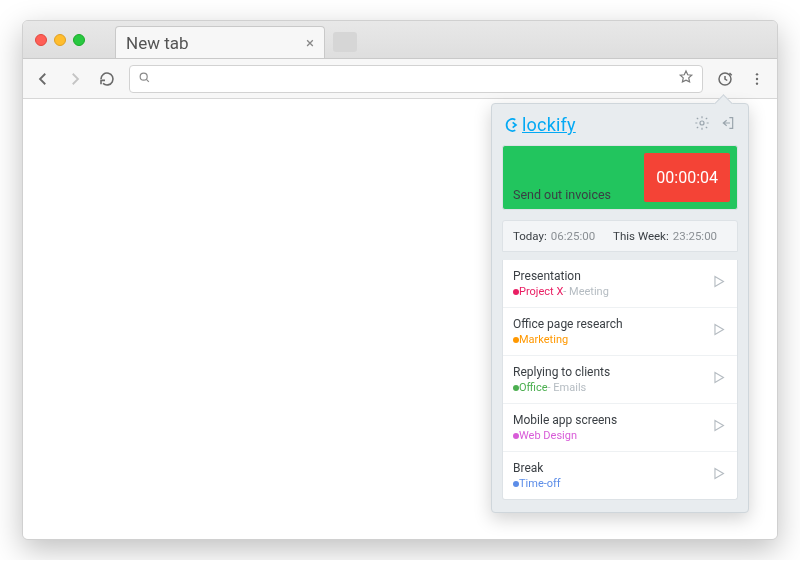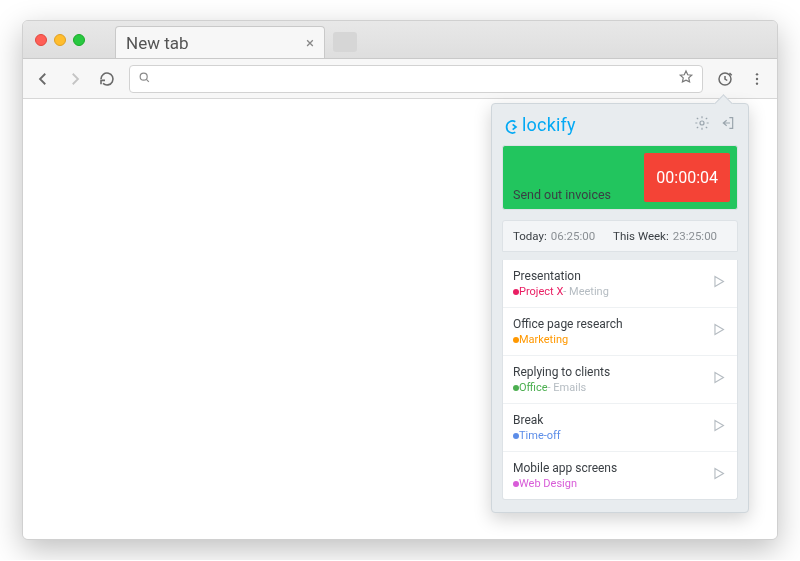--- a/index.html
+++ b/index.html
@@ -90,21 +90,21 @@
       background: #e8ecef;
       border-left: 1px solid #cfd6db;
       border-top: 1px solid #cfd6db;
       transform: rotate(45deg);
     }
     .popup-header {
       display: flex;
       align-items: center;
       padding: 10px 12px;
     }
-    .brand { font-size: 18px; font-weight: 400; color: #03a9f4; letter-spacing: 0.2px; display: flex; align-items: flex-end; gap: 2px;}
+    .brand { font-size: 18px; font-weight: 400; color: #03a9f4; letter-spacing: 0.2px; display: flex; align-items: center; gap: 2px; text-decoration: underline;}
     .brand svg { width: 16px; height: 16px; }
     .header-actions { margin-left: auto; display: flex; gap: 10px; color: #9aa5ad; }
     .header-actions svg { width: 16px; height: 16px; cursor: pointer; }
     .timer-row {
       margin: 0 10px 10px;
       background: #22c55e;
       border: 1px solid #dde2e6;
       border-radius: 3px;
       display: flex;
       align-items: flex-end;
@@ -291,39 +291,39 @@
                 <span class="proj-name" style="color: rgb(76, 175, 80);">Office</span>
                 <span class="task-name">Emails</span>
               </div>
             </div>
             <span class="play"><svg viewBox="0 0 24 24" fill="none" stroke="currentColor" stroke-width="1.6">
                 <path d="M7 5l12 7-12 7z"></path>
               </svg></span>
           </div>
           <div class="entry">
             <div class="entry-main">
+              <div class="entry-title">Mobile app screens</div>
+              <div class="entry-meta">
+                <span class="proj-dot" style="background: rgb(216, 92, 216);"></span>
+                <span class="proj-name" style="color: rgb(216, 92, 216);">Web Design</span>
+              </div>
+            </div>
+            <span class="play"><svg viewBox="0 0 24 24" fill="none" stroke="currentColor" stroke-width="1.6">
+                <path d="M7 5l12 7-12 7z"></path>
+              </svg></span>
+          </div>
+          <div class="entry">
+            <div class="entry-main">
               <div class="entry-title">Break</div>
               <div class="entry-meta">
                 <span class="proj-dot" style="background: rgb(92, 141, 232);"></span>
                 <span class="proj-name" style="color: rgb(92, 141, 232);">Time-off</span>
               </div>
             </div>
             <span class="play"><svg viewBox="0 0 24 24" fill="none" stroke="currentColor" stroke-width="1.6">
                 <path d="M7 5l12 7-12 7z"></path>
               </svg></span>
           </div>
-          <div class="entry">
-            <div class="entry-main">
-              <div class="entry-title">Mobile app screens</div>
-              <div class="entry-meta">
-                <span class="proj-dot" style="background: rgb(216, 92, 216);"></span>
-                <span class="proj-name" style="color: rgb(216, 92, 216);">Web Design</span>
-              </div>
-            </div>
-            <span class="play"><svg viewBox="0 0 24 24" fill="none" stroke="currentColor" stroke-width="1.6">
-                <path d="M7 5l12 7-12 7z"></path>
-              </svg></span>
-          </div>
         </div>
     </div>
 
   </div>
 </div>
 
 </body></html>

